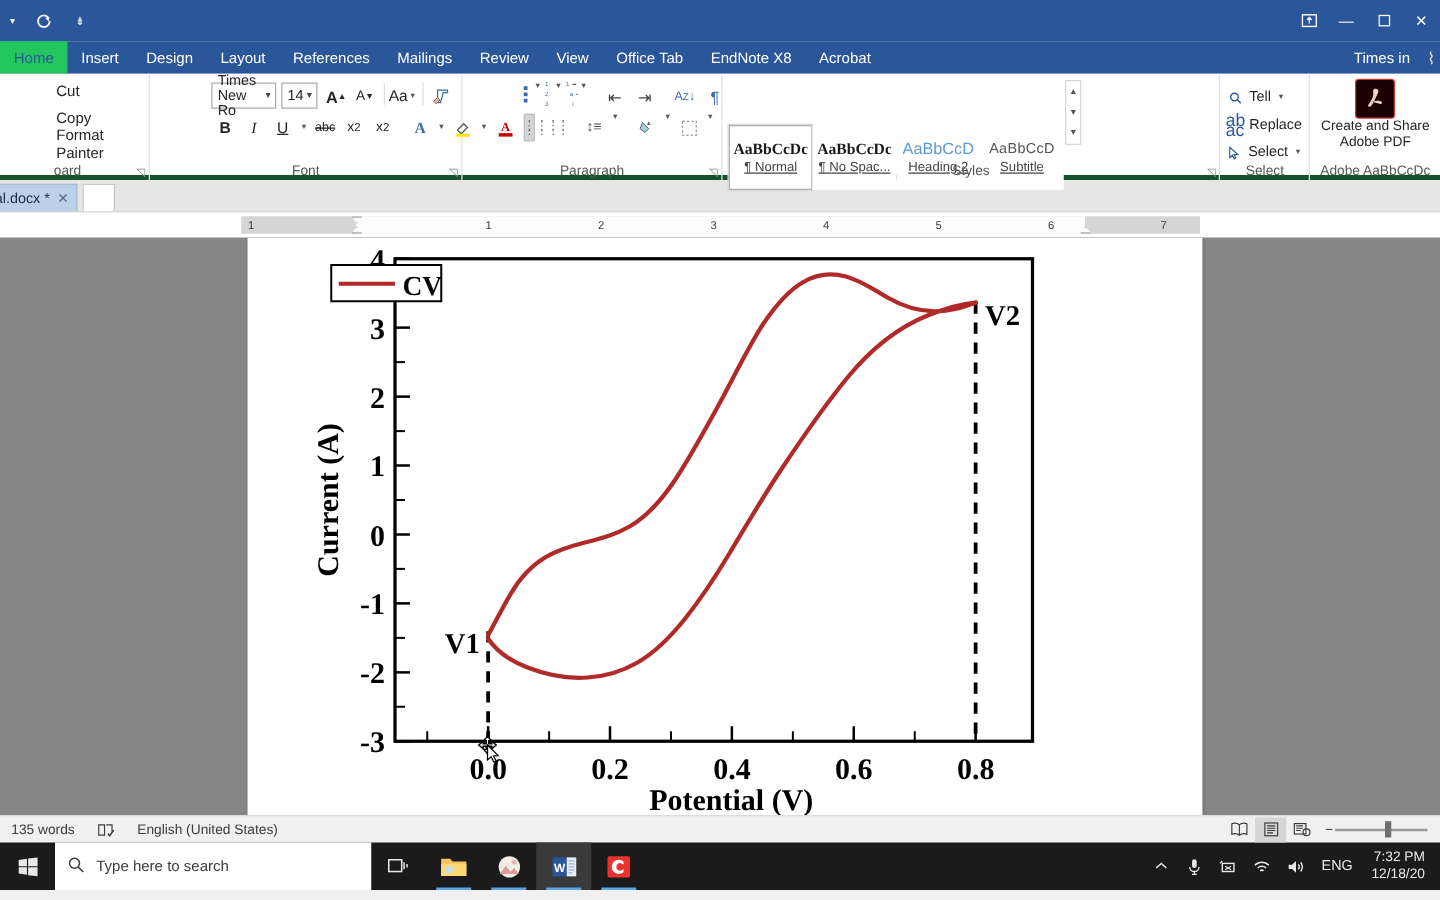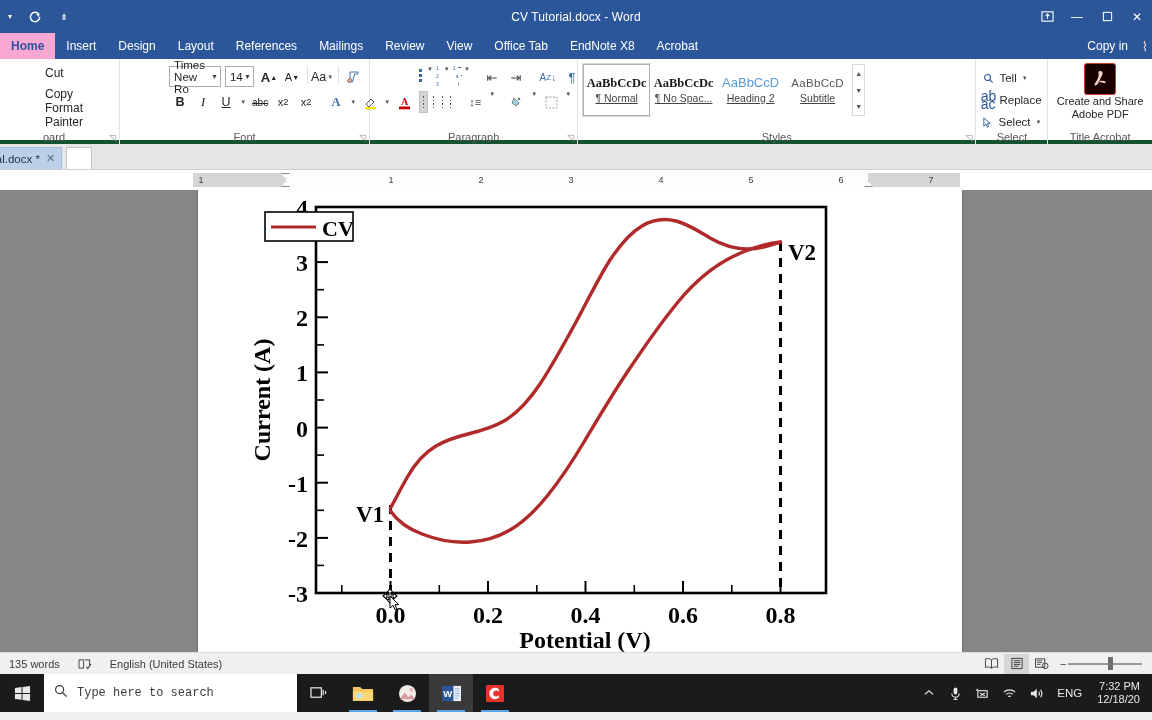--- a/index.html
+++ b/index.html
@@ -35,21 +35,21 @@
   .win-ctrl.close{width:30px;}
 
   
   .tabrow{
     height:26px;background:#2b579a;display:flex;align-items:flex-end;position:relative;
   }
   .tab{
     height:26px;padding:0 11px;display:flex;align-items:center;color:#fff;
     font-size:12px;white-space:nowrap;
   }
-  .tab.active{background:#f9a8d4;color:#2b579a;font-weight:700;}
+  .tab.active{background:#22c55e;color:#2b579a;font-weight:400;}
   .tellme{
     display:flex;align-items:center;gap:5px;color:#fff;font-size:12px;
     padding:0 10px;height:26px;
   }
   .bulb{font-size:12px;}
   .signin{
     margin-left:auto;color:#fff;font-size:12px;padding:0 10px;height:26px;
     display:flex;align-items:center;
   }
   .tabrow-right-mark{
@@ -121,21 +121,21 @@
   .listbtn .lrow{display:flex;align-items:center;gap:2px;}
   .listbtn .dot{width:3px;height:3px;background:#3c6ca8;}
   .listbtn .ln{height:1.5px;background:#5a5a5a;flex:1;}
   .tiny-arrow{font-size:6px;color:#555;margin:0 1px;}
 
   
   .g-styles{width:425px;}
   .stylestrip{display:flex;align-items:flex-start;height:52px;margin-top:2px;}
   .stylebox{
     width:67px;height:52px;border:1px solid transparent;display:flex;flex-direction:column;
-    align-items:center;justify-content:center;gap:1px;background:#fff;
+    align-items:center;justify-content:center;gap:1px;background:#fff;margin-top:36px;
   }
   .stylebox.sel{border:1px solid #b0b0b0;outline:1px solid #d8d8d8;background:#fff;}
   .stylebox .sprev{font-size:12.5px;white-space:nowrap;overflow:hidden;line-height:16px;}
   .stylebox .sname{font-size:10.5px;color:#444;white-space:nowrap;line-height:13px;text-decoration:underline;}
   .sprev.normal{font-weight:bold;color:#1a1a1a;font-family:"Liberation Serif",serif;}
   .sprev.nospace{font-weight:bold;color:#1a1a1a;font-family:"Liberation Serif",serif;}
   .sprev.h1{color:#4a86c8;font-family:"Liberation Sans",sans-serif;font-size:14px;}
   .sprev.h2{color:#5b9bd5;font-family:"Liberation Sans",sans-serif;font-size:13px;}
   .sprev.title{color:#1a1a1a;font-size:25px;line-height:27px;font-family:"Liberation Sans",sans-serif;}
   .sprev.sub{color:#555;font-size:11.5px;letter-spacing:.3px;}
@@ -229,21 +229,21 @@
 
   
   .taskbar{
     height:38px;background:#1b1b1b;display:flex;align-items:center;color:#e8e8e8;
   }
   .startbtn{
     width:44px;height:38px;display:flex;align-items:center;justify-content:center;
   }
   .searchbox{
     width:253px;height:38px;background:#fff;display:flex;align-items:center;gap:9px;
-    padding-left:10px;color:#3b3b3b;font-size:12px;font-family:Liberation Mono, monospace;
+    padding-left:10px;color:#3b3b3b;font-size:12px;
   }
   .tbicon{
     width:44px;height:38px;display:flex;align-items:center;justify-content:center;
     position:relative;
   }
   .tbicon.run::after{
     content:"";position:absolute;bottom:0;left:8px;right:8px;height:2px;background:#5ba4e5;
   }
   .tbicon.active{background:#3a3a3a;}
   .tray{
@@ -268,21 +268,20 @@
   <div class="qat">
     <div class="qat-btn" style="width:12px;font-size:8px;">▾</div>
     <div class="qat-btn">
       <svg width="15" height="15" viewBox="0 0 16 16">
           <path d="M11.5 5.5 A5 5 0 1 0 12.5 9" stroke="#fff" stroke-width="1.6" fill="none" stroke-linecap="round"></path>
           <path d="M8.6 5.6 L12.2 5.2 L11.6 8.8 Z" fill="#fff"></path>
         </svg>
     </div>
     <div class="qat-btn" style="font-size:9px;">⇟</div>
   </div>
-  <div class="win-title">CV Tutorial.docx - Word</div>
   <div class="win-ctrls">
     <div class="win-ctrl">
       <svg width="13" height="13" viewBox="0 0 14 14">
           <rect x="1" y="2" width="12" height="10" stroke="#fff" stroke-width="1.2" fill="none"></rect>
           <path d="M7 9.5 L7 4.5 M5 6.5 L7 4.3 L9 6.5" stroke="#fff" stroke-width="1.1" fill="none"></path>
         </svg>
     </div>
     <div class="win-ctrl">—</div>
     <div class="win-ctrl">
       <svg width="11" height="11" viewBox="0 0 12 12">
@@ -298,21 +297,21 @@
   <div class="tab">Insert</div>
   <div class="tab">Design</div>
   <div class="tab">Layout</div>
   <div class="tab">References</div>
   <div class="tab">Mailings</div>
   <div class="tab">Review</div>
   <div class="tab">View</div>
   <div class="tab">Office Tab</div>
   <div class="tab">EndNote X8</div>
   <div class="tab">Acrobat</div>
-  <div class="signin">Copy in</div>
+  <div class="signin">Times in</div>
   <div class="tabrow-right-mark">⌇</div>
 </div>
 
 <div class="ribbon">
 
   <div class="rgroup g-clip">
     <div class="clip-item">Cut</div>
     <div class="clip-item">Copy</div>
     <div class="clip-item">Format Painter</div>
     <div class="glabel">oard</div>
@@ -548,21 +547,21 @@
   <div class="rgroup g-acro">
     <div class="acro-ico">
       <svg width="22" height="22" viewBox="0 0 22 22">
           <path d="M11 3 C9.5 3 9.2 4.8 9.6 6.6 C10 8.4 8 13 6.2 15 C4.8 16.6 5.6 18 7.2 17.2 C9 16.3 10.4 12.8 11.6 10.2 C12.6 8 14.4 5.6 13.4 4 C12.9 3.2 12 3 11 3 Z M9 13.5 C11 12.6 14.6 12.2 16.2 13.4 C17.4 14.3 16.4 15.6 14.6 15 C12.8 14.4 10.6 13.8 9 13.5 Z" fill="#f5d0c8"></path>
         </svg>
     </div>
     <div class="acro-txt">
       <div>Create and Share</div>
       <div>Adobe PDF</div>
     </div>
-    <div class="glabel">Title Acrobat</div>
+    <div class="glabel">Adobe AaBbCcDc</div>
   </div>
 </div>
 
 <div class="doctabbar">
   <div class="doctab">
     <span>orial.docx *</span>
     <span class="x">✕</span>
   </div>
   <div class="doctab-new"></div>
 </div>

